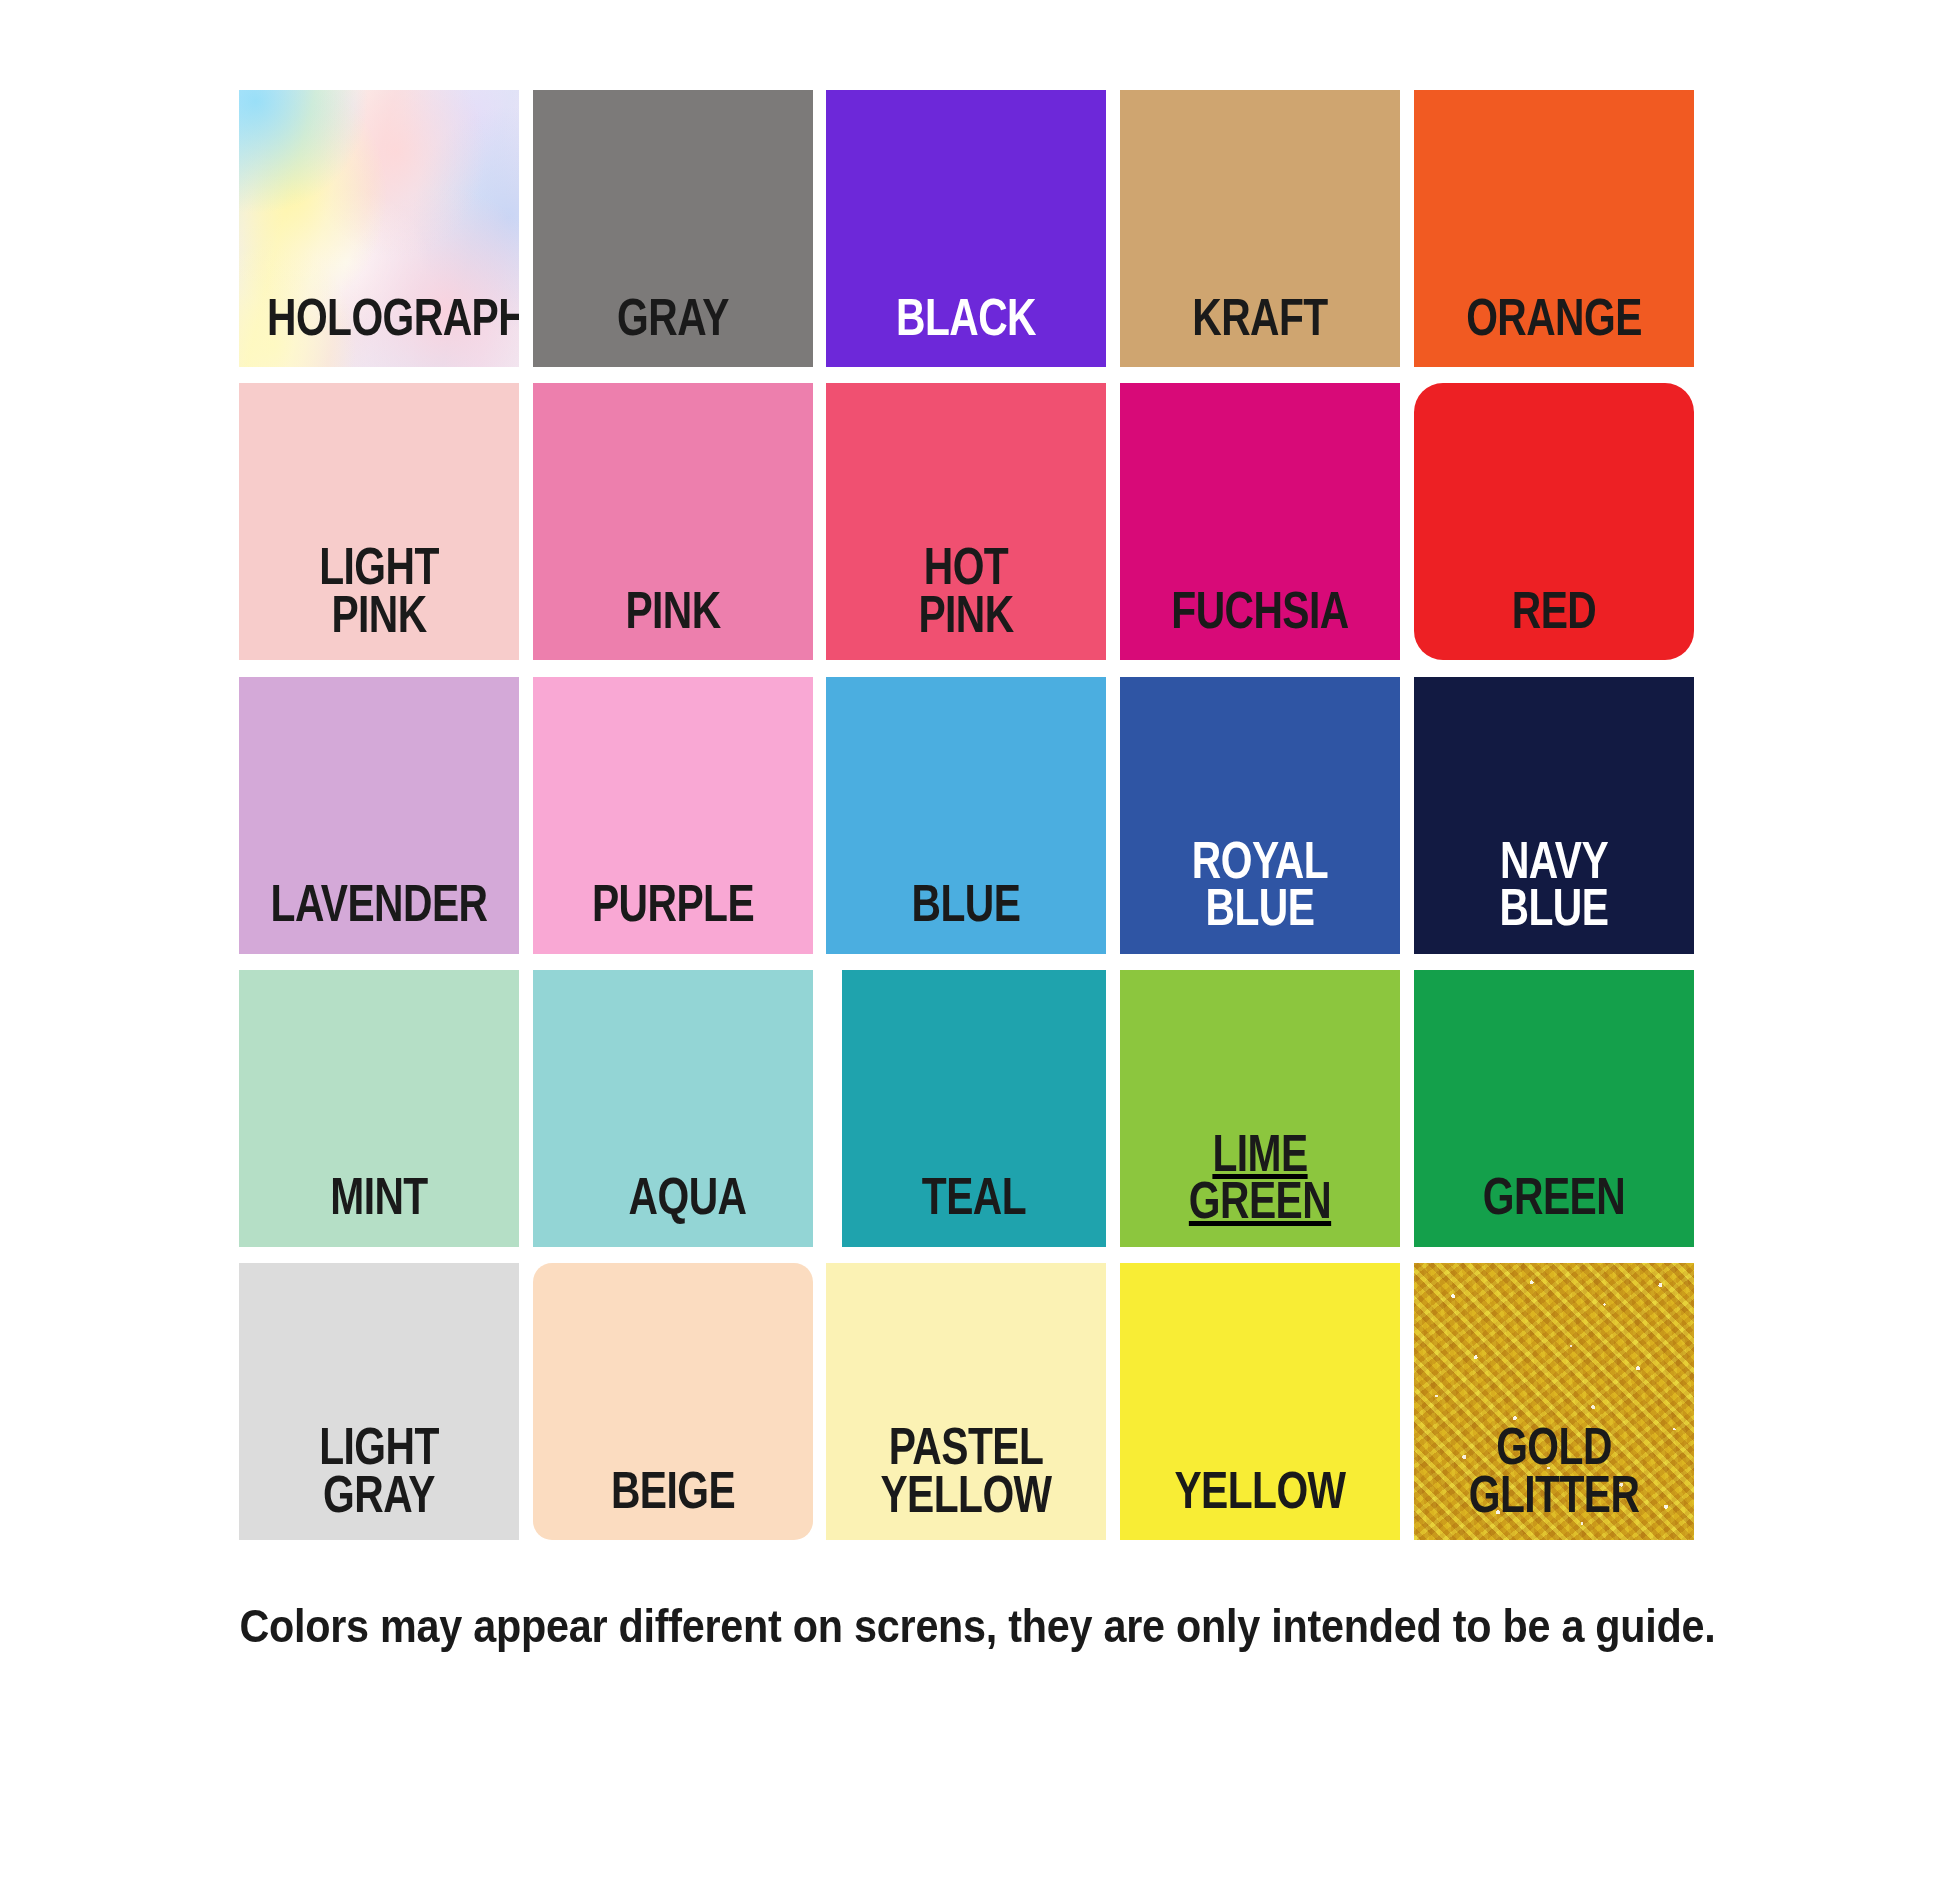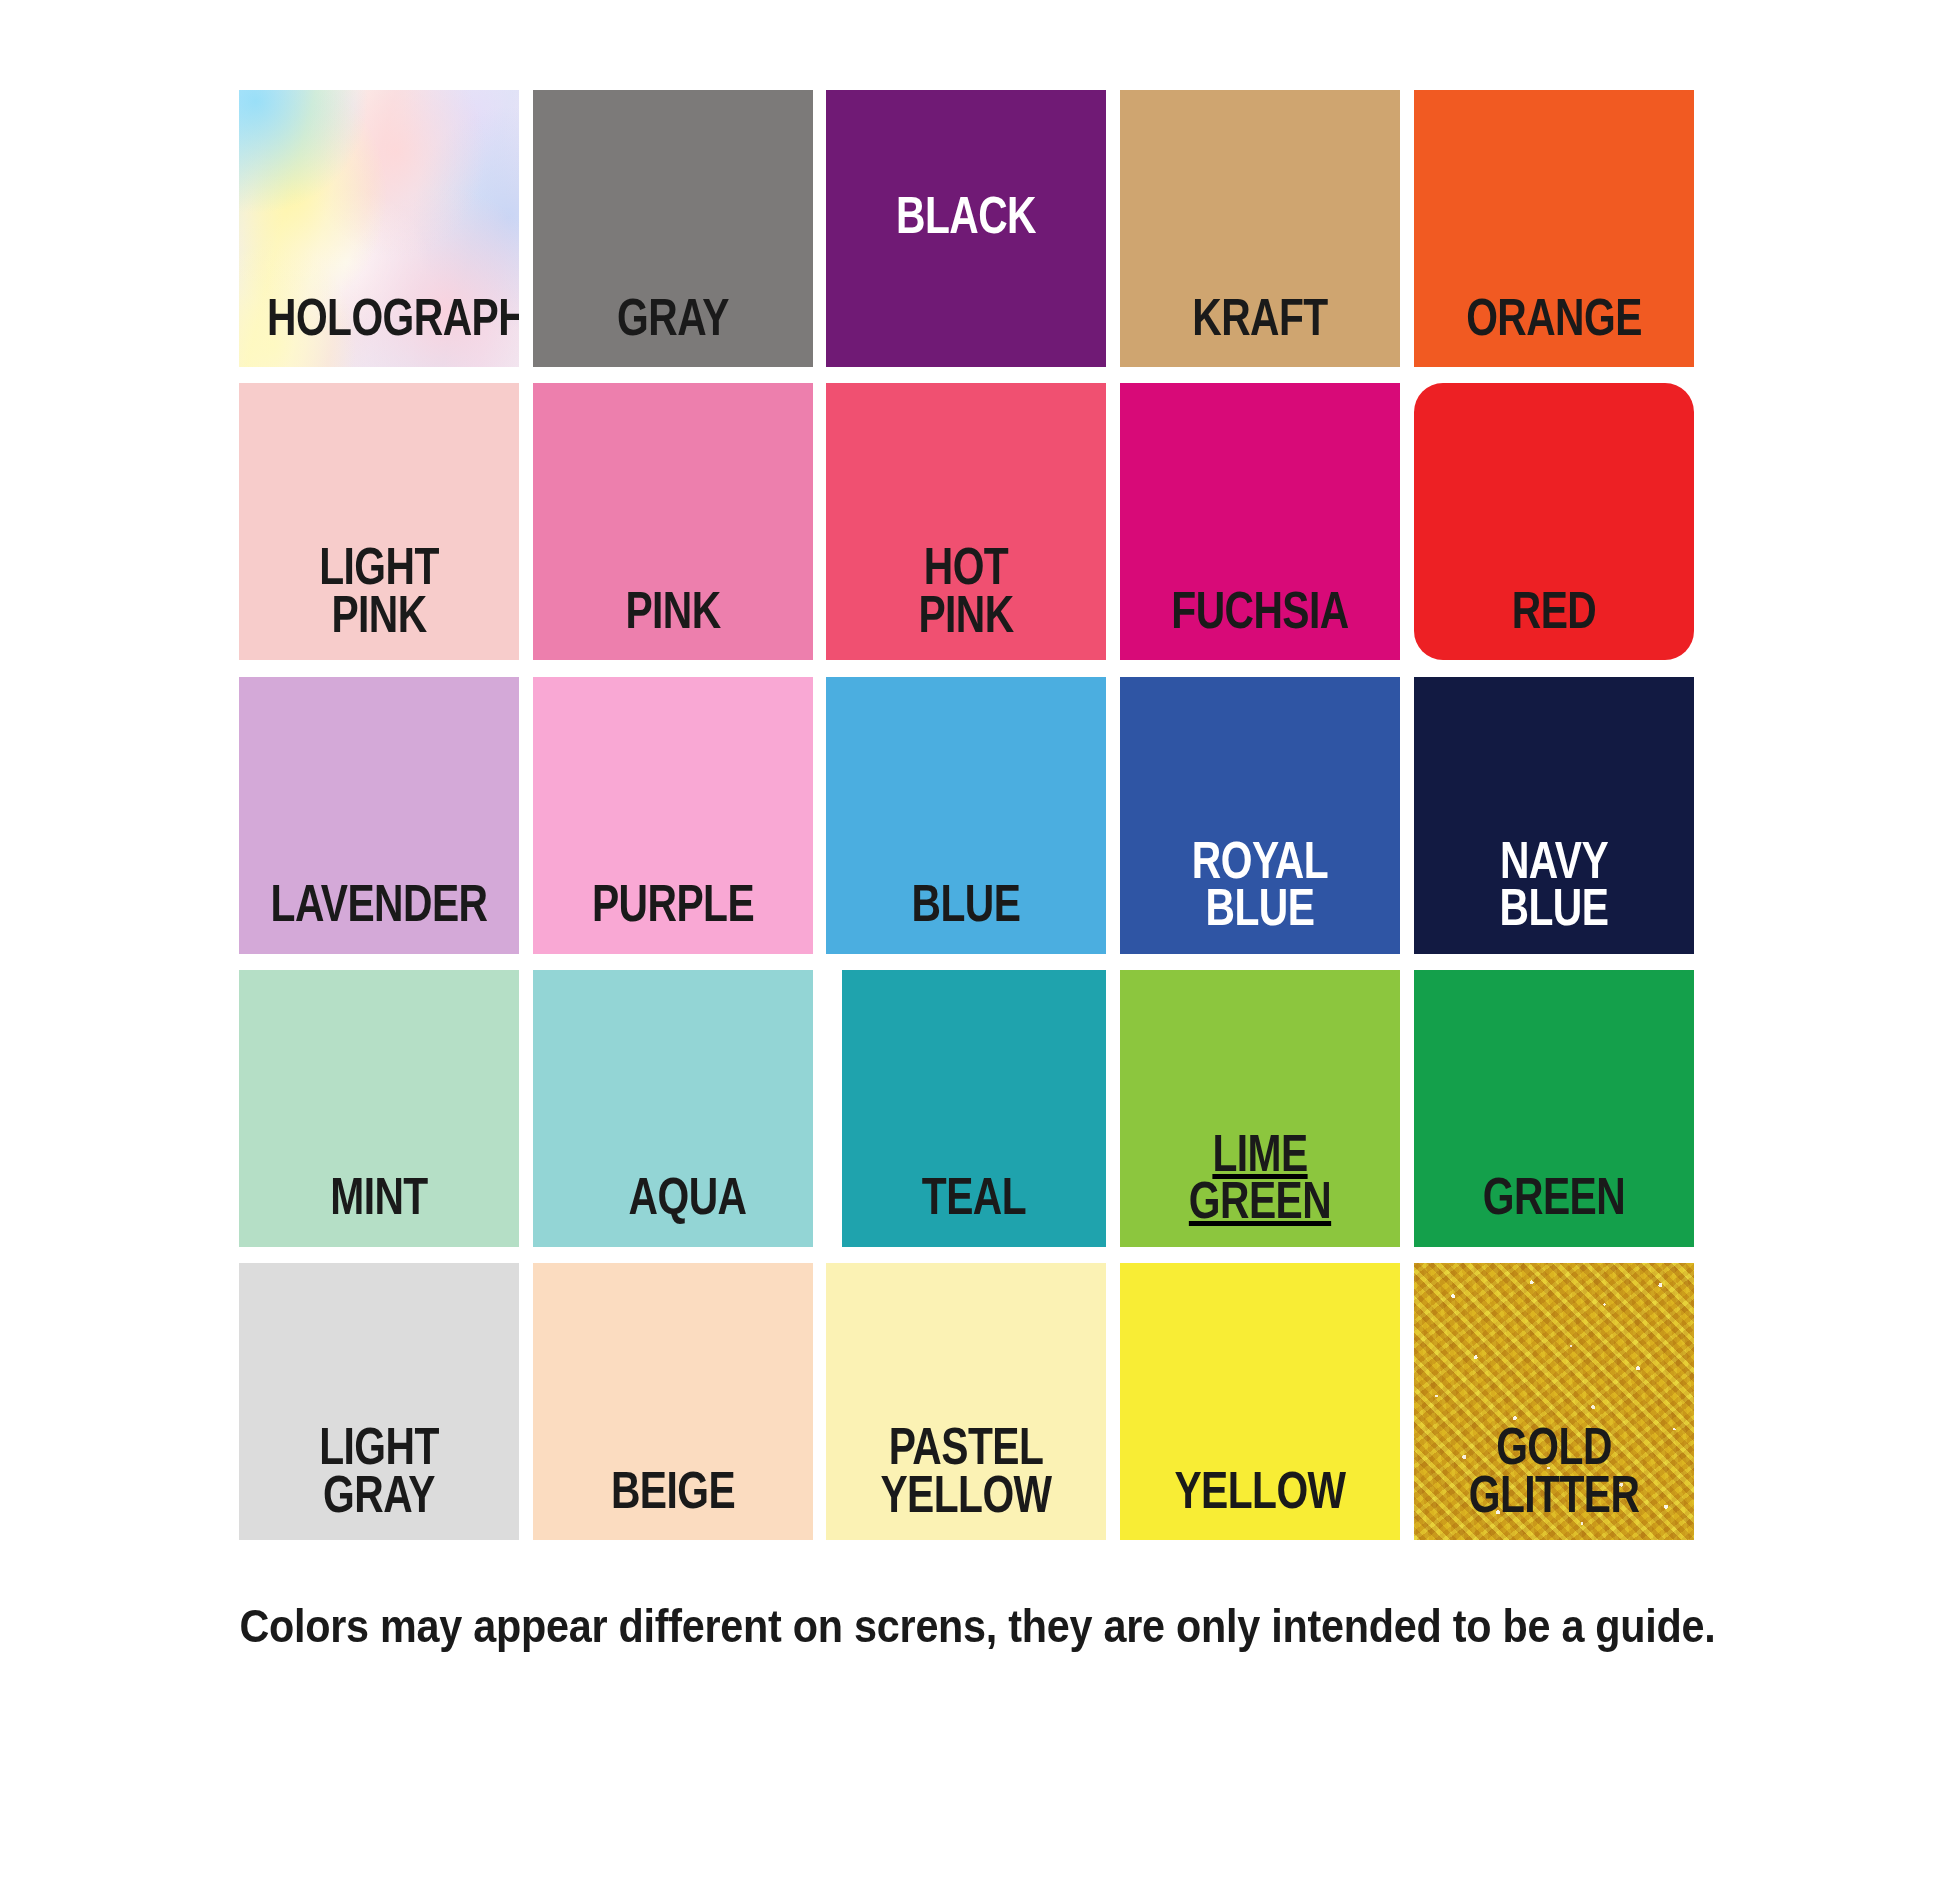--- a/index.html
+++ b/index.html
@@ -203,21 +203,21 @@
 <div id="chart-page">
 
   <div id="swatch-grid">
       <div class="swatch">
         <div class="fill-holographic"></div>
         <span class="swatch-label">HOLOGRAPHIC</span>
       </div>
       <div class="swatch" style="background-color: rgb(124, 122, 121);">
         <span class="swatch-label">GRAY</span>
       </div>
-      <div class="swatch" style="background-color: #701a75; align-items: center;">
+      <div class="swatch" style="background-color: #6d28d9;">
         <span class="swatch-label light-text">BLACK</span>
       </div>
       <div class="swatch" style="background-color: rgb(207, 165, 112);">
         <span class="swatch-label">KRAFT</span>
       </div>
       <div class="swatch" style="background-color: rgb(241, 90, 34);">
         <span class="swatch-label">ORANGE</span>
       </div>
       <div class="swatch" style="background-color: rgb(247, 204, 203);">
         <span class="swatch-label two-line">LIGHT
@@ -266,21 +266,21 @@
         <span class="swatch-label two-line">LIME
 GREEN</span>
       </div>
       <div class="swatch" style="background-color: rgb(20, 160, 75);">
         <span class="swatch-label">GREEN</span>
       </div>
       <div class="swatch" style="background-color: rgb(220, 220, 220);">
         <span class="swatch-label two-line">LIGHT
 GRAY</span>
       </div>
-      <div class="swatch" style="background-color: rgb(251, 220, 192);">
+      <div class="swatch" style="background-color: rgb(251, 220, 192); border-radius: 19px;">
         <span class="swatch-label">BEIGE</span>
       </div>
       <div class="swatch" style="background-color: rgb(251, 242, 180);">
         <span class="swatch-label two-line">PASTEL
 YELLOW</span>
       </div>
       <div class="swatch" style="background-color: rgb(248, 237, 53);">
         <span class="swatch-label">YELLOW</span>
       </div>
       <div class="swatch">

